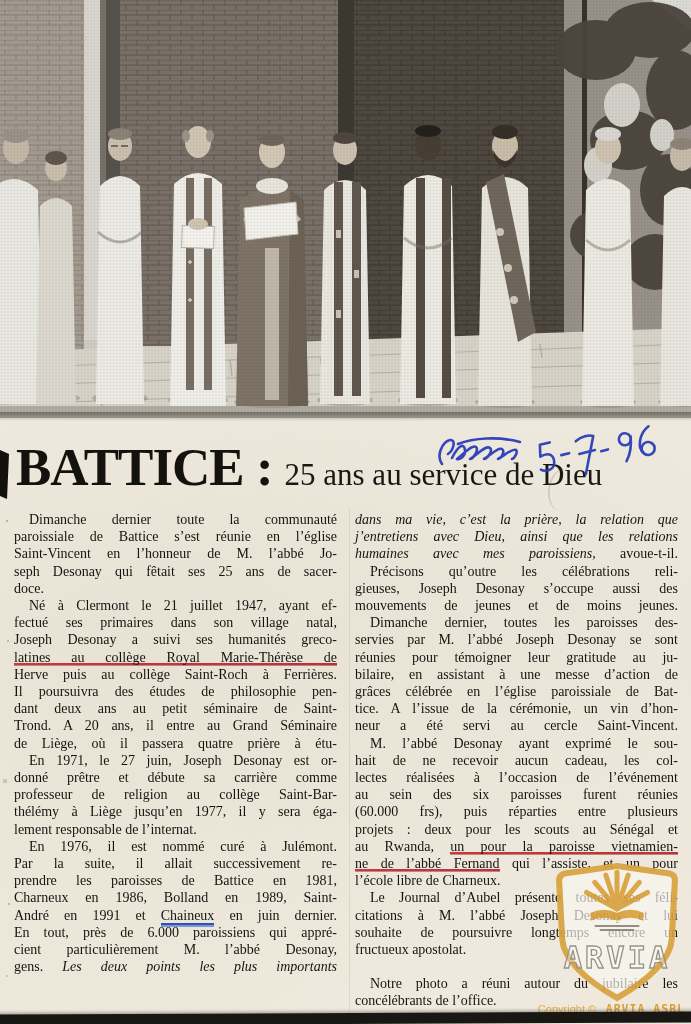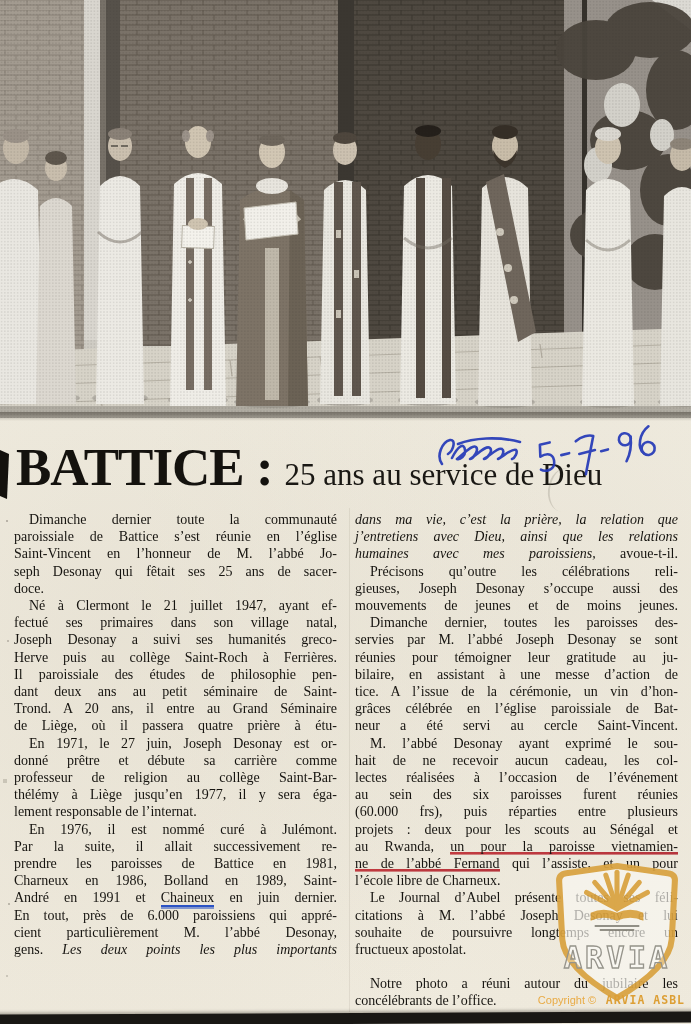--- a/index.html
+++ b/index.html
@@ -33,21 +33,21 @@
   .it{font-style:italic;}
   .u-red{background:linear-gradient(175deg,#c23b40,#b5343c) left bottom/100% 2.6px no-repeat;padding-bottom:1px;}
   .u-blue{box-shadow:0 2px 0 #2a52c4,0 4px 0 rgba(42,82,196,.55);}
   .fold{position:absolute;left:349px;top:508px;height:504px;width:1px;background:rgba(115,107,94,.12);}
   .bleed{position:absolute;left:548px;top:468px;width:30px;height:44px;border-left:2px solid rgba(110,104,92,.22);
     border-radius:50%;transform:rotate(9deg);}
   .specks{position:absolute;left:6px;top:520px;width:2px;height:2px;background:rgba(70,64,55,.3);
     box-shadow:1px 120px 0 rgba(70,64,55,.25),-2px 260px 0 1px rgba(70,64,55,.2),2px 383px 0 rgba(70,64,55,.28),0 455px 0 rgba(70,64,55,.2);}
   
   .watermark{position:absolute;right:3px;bottom:22px;width:142px;height:142px;opacity:.92;}
-  .wm-copyright{position:absolute;right:6px;bottom:16px;white-space:nowrap;font-family:"DejaVu Sans Mono",monospace;}
+  .wm-copyright{position:absolute;right:6px;bottom:7px;white-space:nowrap;font-family:"DejaVu Sans Mono",monospace;}
   .wm-copyright .pre{color:#e9ab45;font-family:"Liberation Sans",sans-serif;font-size:11px;}
   .wm-copyright .org{color:#dd9f35;font-size:11.5px;font-weight:bold;letter-spacing:1px;}
   
   .bottom-edge{position:absolute;left:-4px;bottom:0;width:700px;height:11px;background:#191714;
     transform:skewY(-0.25deg);box-shadow:0 -2px 3px rgba(60,55,46,.35);}
 </style>
 </head>
 <body>
 
 <div class="page">
@@ -228,22 +228,23 @@
           <div class="line"><span>Dimanche dernier toute la communauté</span></div>
           <div class="line"><span>paroissiale de Battice s’est réunie en l’église</span></div>
           <div class="line"><span>Saint-Vincent en l’honneur de  M. l’abbé Jo-</span></div>
           <div class="line"><span>seph Desonay qui fêtait ses 25 ans de sacer-</span></div>
           <div class="line end"><span>doce.</span></div>
         </div>
         <div class="para indent">
           <div class="line"><span>Né à Clermont le 21 juillet 1947, ayant ef-</span></div>
           <div class="line"><span>fectué ses primaires dans son village natal,</span></div>
           <div class="line"><span>Joseph Desonay a suivi ses humanités greco-</span></div>
+          <div class="line"><span class="u-red">latines au collège Royal Marie-Thérèse de</span></div>
           <div class="line"><span>Herve puis au collège Saint-Roch à Ferrières.</span></div>
-          <div class="line"><span>Il paroissiale des études de philosophie pen-</span></div>
+          <div class="line"><span>Il poursuivra des études de philosophie pen-</span></div>
           <div class="line"><span>dant deux ans au petit séminaire de Saint-</span></div>
           <div class="line"><span>Trond. A 20 ans, il entre au Grand Séminaire</span></div>
           <div class="line"><span>de Liège, où il passera quatre prière à étu-</span></div>
         </div>
         <div class="para indent">
           <div class="line"><span>En 1971, le 27 juin, Joseph Desonay est or-</span></div>
           <div class="line"><span>donné prêtre et débute sa carrière comme</span></div>
           <div class="line"><span>professeur de religion au collège Saint-Bar-</span></div>
           <div class="line"><span>thélémy à Liège jusqu’en 1977,  il y sera éga-</span></div>
           <div class="line end"><span>lement responsable de l’internat.</span></div>
@@ -268,22 +269,22 @@
         <div class="para indent">
           <div class="line"><span>Précisons qu’outre les célébrations reli-</span></div>
           <div class="line"><span>gieuses, Joseph Desonay s’occupe aussi des</span></div>
           <div class="line"><span>mouvements de jeunes et de moins jeunes.</span></div>
         </div>
         <div class="para indent">
           <div class="line"><span>Dimanche dernier, toutes les paroisses des-</span></div>
           <div class="line"><span>servies par M. l’abbé Joseph Desonay se sont</span></div>
           <div class="line"><span>réunies pour témoigner leur gratitude au ju-</span></div>
           <div class="line"><span>bilaire, en assistant à une messe d’action de</span></div>
+          <div class="line"><span>grâces célébrée en l’église paroissiale de Bat-</span></div>
           <div class="line"><span>tice. A l’issue de la cérémonie, un vin d’hon-</span></div>
-          <div class="line"><span>grâces célébrée en l’église paroissiale de Bat-</span></div>
           <div class="line"><span>neur a été servi au cercle Saint-Vincent.</span></div>
         </div>
         <div class="para indent">
           <div class="line"><span>M. l’abbé Desonay ayant exprimé le sou-</span></div>
           <div class="line"><span>hait de ne recevoir aucun cadeau, les col-</span></div>
           <div class="line"><span>lectes réalisées à l’occasion de l’événement</span></div>
           <div class="line"><span>au sein des six paroisses furent réunies</span></div>
           <div class="line"><span>(60.000 frs), puis réparties entre plusieurs</span></div>
           <div class="line"><span>projets : deux pour les scouts au Sénégal et</span></div>
           <div class="line"><span>au Rwanda, </span><span class="u-red">un pour la paroisse vietnamien-</span></div>

